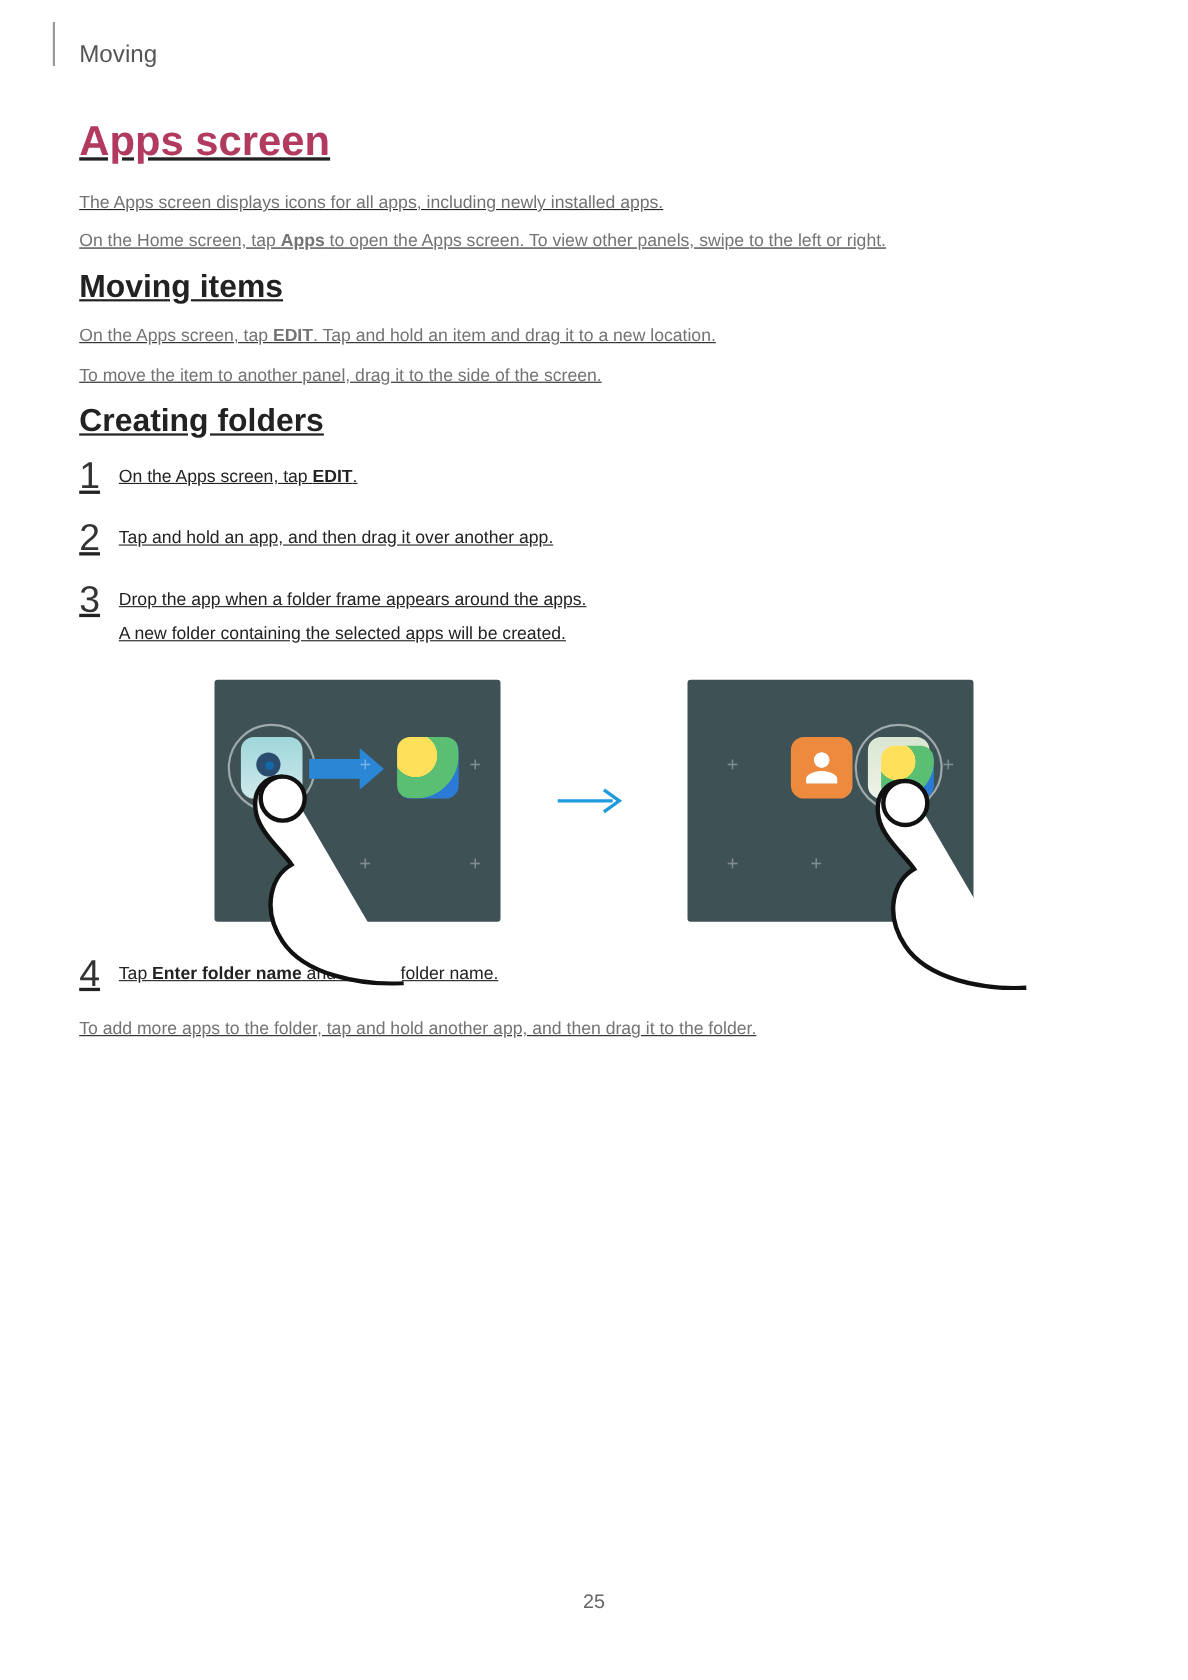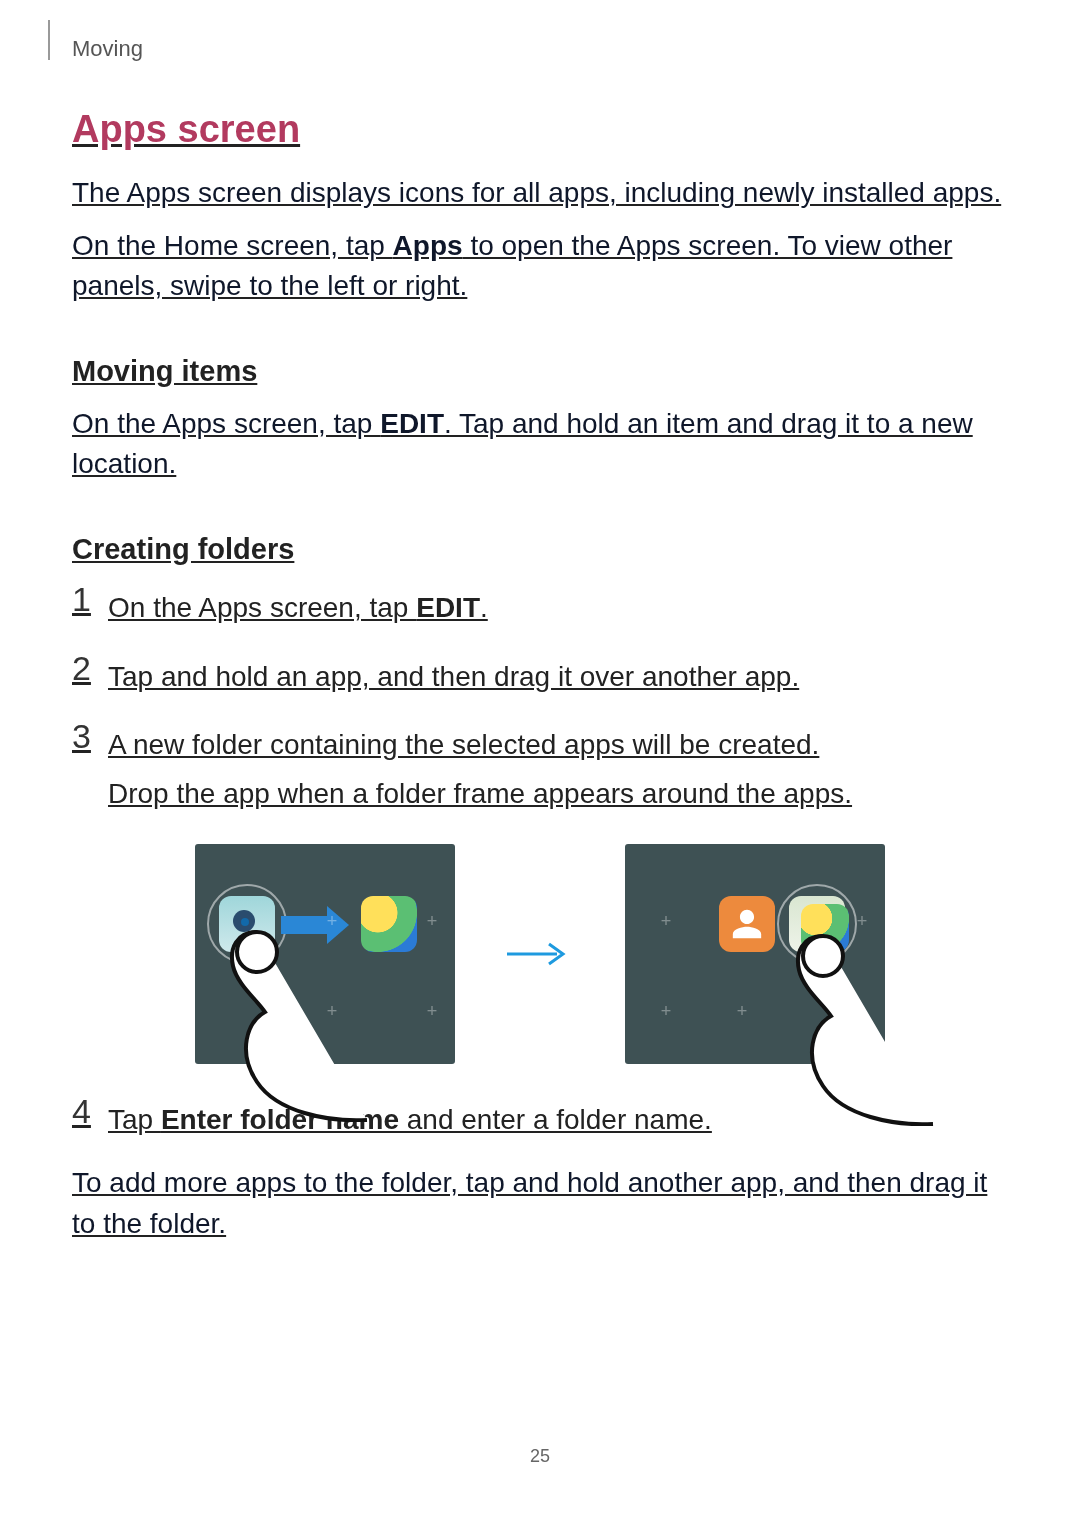--- a/index.html
+++ b/index.html
@@ -34,50 +34,50 @@
     width: 936px;
     text-decoration: underline;
   }
   .h1 {
     font-size: 38px;
     font-weight: 700;
     color: #b23a5f;
     margin-bottom: 22px;
   }
   .para {
-    font-size: 28px;
+    font-size: 16px;
     line-height: 1.45;
-    color: #0f172a;
+    color: #737373;
     margin-bottom: 12px;
     font-weight: 400;
   }
   .para .bold { font-weight: 700; }
   .h2 {
     font-size: 29px;
     font-weight: 700;
     color: #222;
-    margin-top: 48px;
+    margin-top: 14px;
     margin-bottom: 16px;
   }
   .ol-item {
     display: flex;
     align-items: flex-start;
     margin-bottom: 22px;
   }
   .ol-num {
     font-size: 34px;
     font-weight: 400;
     color: #333;
     width: 36px;
     flex-shrink: 0;
     line-height: 1;
     padding-top: 0;
   }
   .ol-body {
-    font-size: 28px;
+    font-size: 16px;
     line-height: 1.45;
     padding-top: 6px;
   }
   .ol-body .bold { font-weight: 700; }
   .ol-body p { margin-bottom: 8px; }
 
   .illustration-row {
     display: flex;
     align-items: center;
     justify-content: center;
@@ -165,40 +165,41 @@
 
   <p class="para">The Apps screen displays icons for all apps, including newly installed apps.</p>
   <p class="para">
     <span>On the Home screen, tap </span><span class="bold">Apps</span><span> to open the Apps screen. To view other panels, swipe to the left or right.</span>
   </p>
 
   <div class="h2">Moving items</div>
   <p class="para">
     <span>On the Apps screen, tap </span><span class="bold">EDIT</span><span>. Tap and hold an item and drag it to a new location.</span>
   </p>
+  <p class="para">To move the item to another panel, drag it to the side of the screen.</p>
 
   <div class="h2">Creating folders</div>
 
   <div class="ol-item">
     <div class="ol-num">1</div>
     <div class="ol-body">
       <span>On the Apps screen, tap </span><span class="bold">EDIT</span><span>.</span>
     </div>
   </div>
 
   <div class="ol-item">
     <div class="ol-num">2</div>
     <div class="ol-body">Tap and hold an app, and then drag it over another app.</div>
   </div>
 
   <div class="ol-item">
     <div class="ol-num">3</div>
     <div class="ol-body">
+      <p>Drop the app when a folder frame appears around the apps.</p>
       <p>A new folder containing the selected apps will be created.</p>
-      <p>Drop the app when a folder frame appears around the apps.</p>
     </div>
   </div>
 
   <div class="illustration-row">
 
     <div style="position:relative; width:260px;">
       <div class="panel">
         <div class="folder-circle" style="top:40px; left:12px;"></div>
         <div class="app-icon app-camera" style="top:52px; left:24px;"></div>
         <div class="drag-arrow" style="top:62px; left:86px;">

